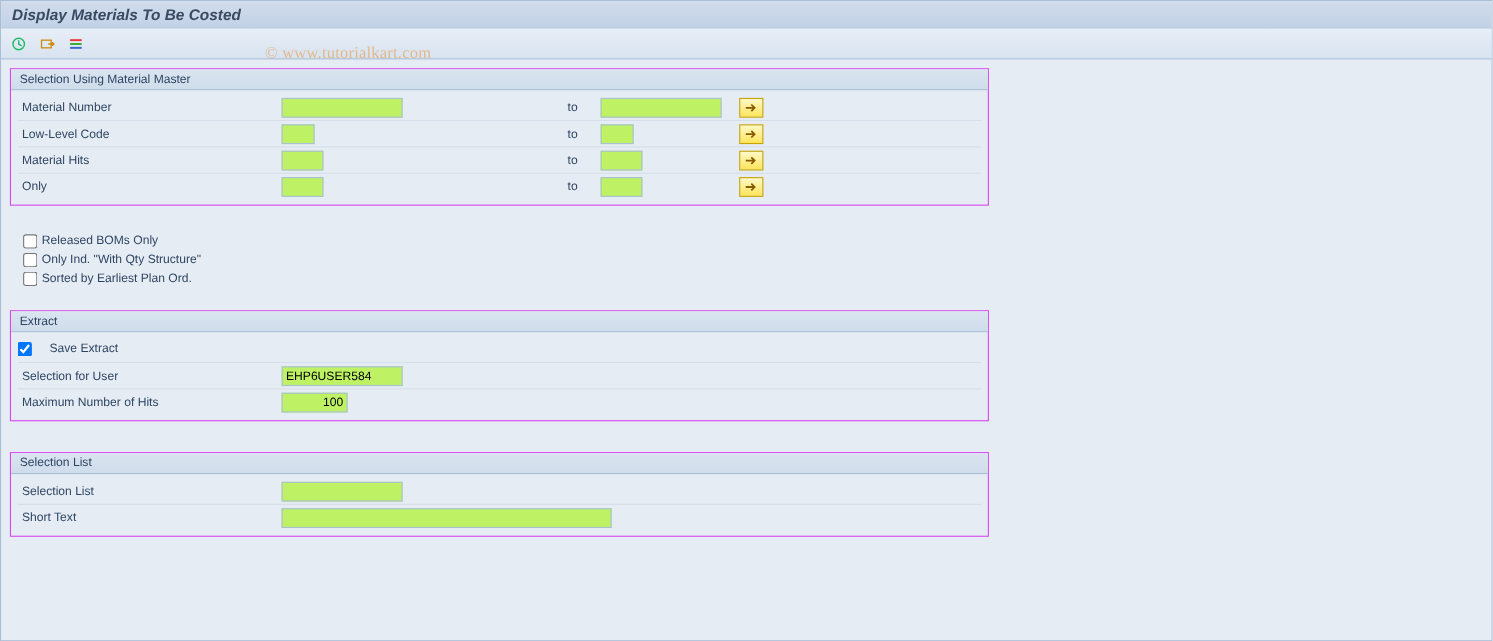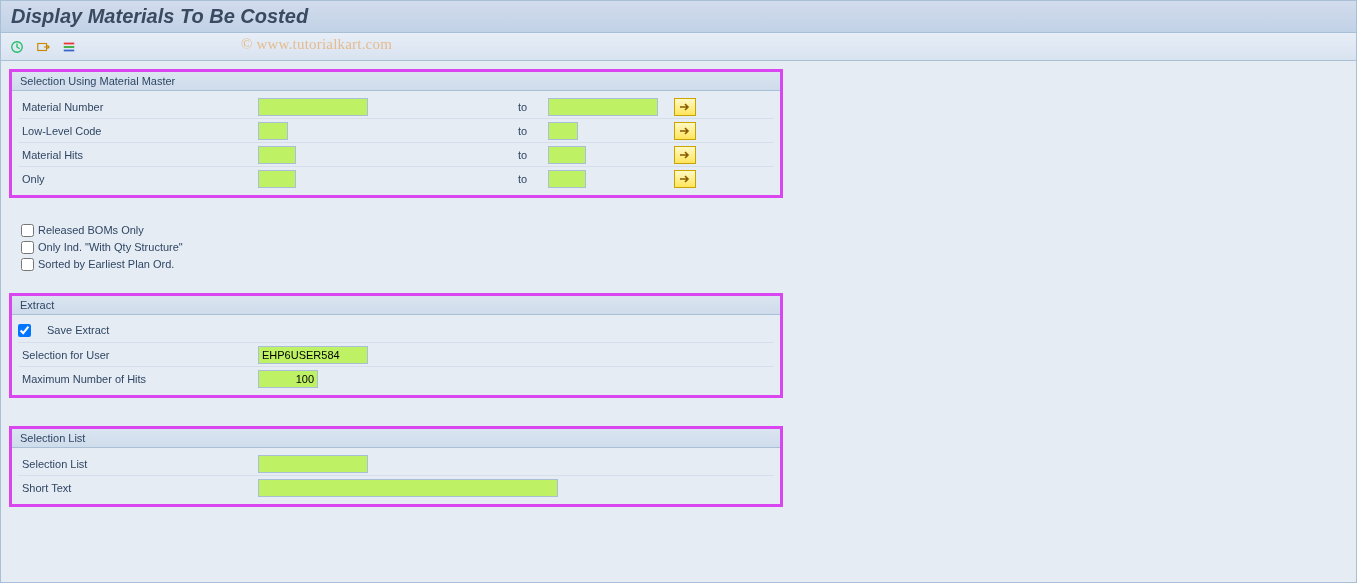--- a/index.html
+++ b/index.html
@@ -15,21 +15,21 @@
     height: 583px;
     background: #e6ecf4;
     border: 1px solid #a9bfd6;
   }
   .title-bar {
     background: linear-gradient(#d1dced, #c2d2e6);
     border-bottom: 1px solid #a9bfd6;
     padding: 4px 10px;
     font-weight: bold;
     font-style: italic;
-    font-size: 20px;
+    font-size: 14px;
     color: #3a4a60;
   }
   .toolbar {
     background: linear-gradient(#e7eef7, #d8e3f0);
     border-bottom: 1px solid #a9bfd6;
     padding: 4px 6px;
     display: flex;
     gap: 6px;
     align-items: center;
     height: 28px;
@@ -39,35 +39,35 @@
     width: 20px; height: 20px;
     border: 1px solid transparent;
     display: flex; align-items: center; justify-content: center;
     cursor: pointer;
     border-radius: 2px;
   }
   svg { display:block; }
   .watermark {
     position: absolute;
     left: 240px;
-    top: 3px;
+    top: 15px;
     font-size: 15px;
     color: #e8963c;
     opacity: 0.55;
     font-family: Georgia, serif;
     pointer-events: none;
     letter-spacing: 0.2px;
   }
   .content {
     padding: 8px;
   }
   .groupbox {
-    border: 3px solid #d946ef;
+    border: 1px solid #d946ef;
     margin-bottom: 14px;
-    width: 774px;
+    width: 890px;
     background: #e6ecf4;
   }
   .group-header {
     background: linear-gradient(#dbe5f1, #cfdceb);
     border-bottom: 1px solid #a9bfd6;
     padding: 3px 8px;
     color: #2f4663;
   }
   .group-body {
     padding: 4px 6px;

